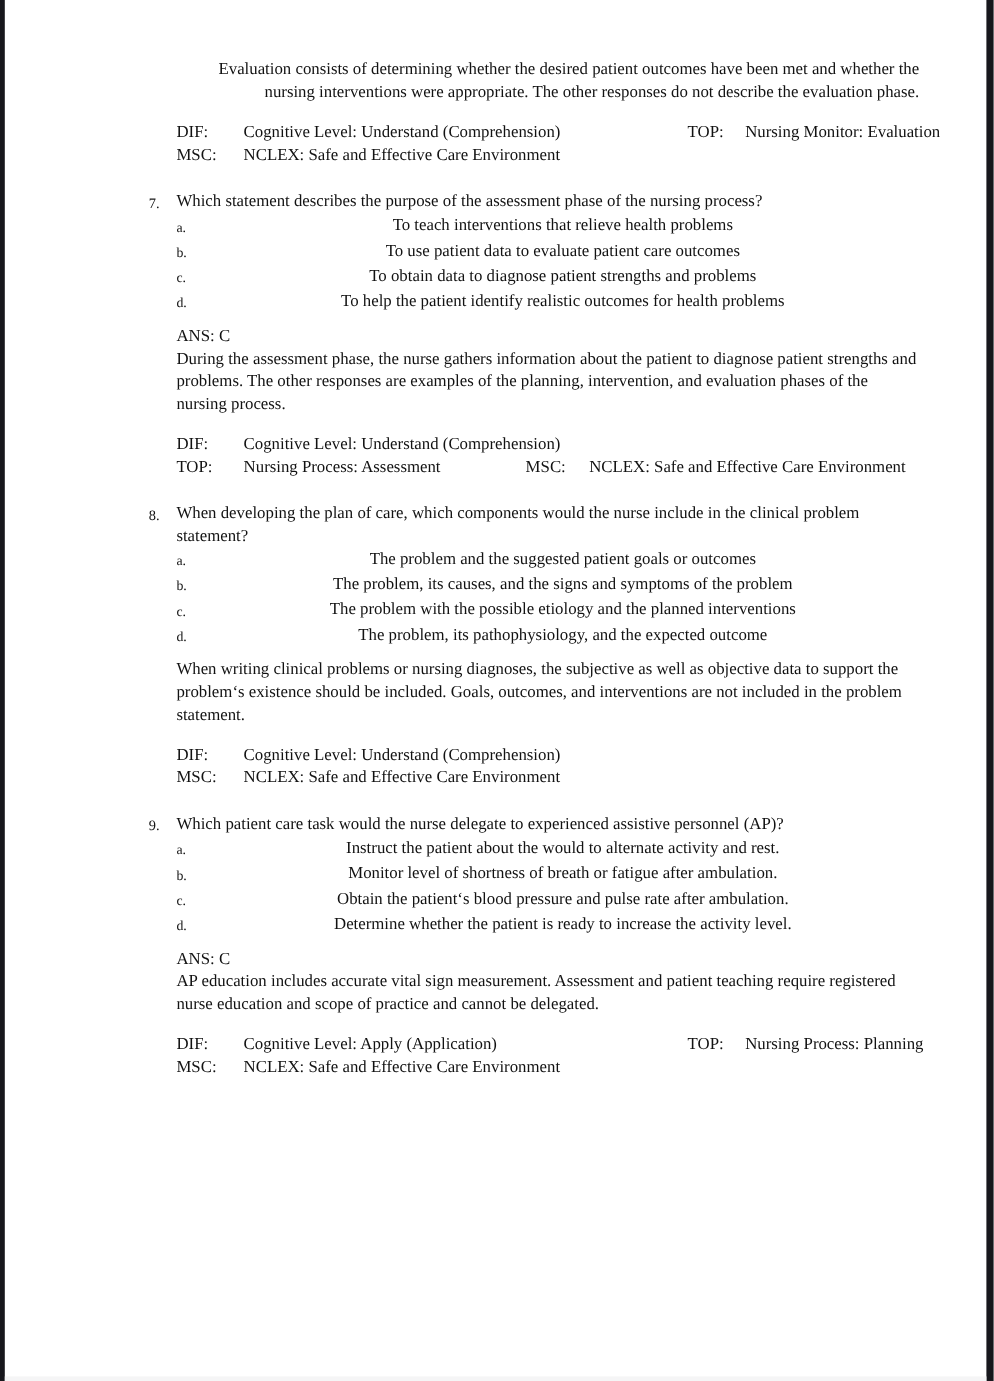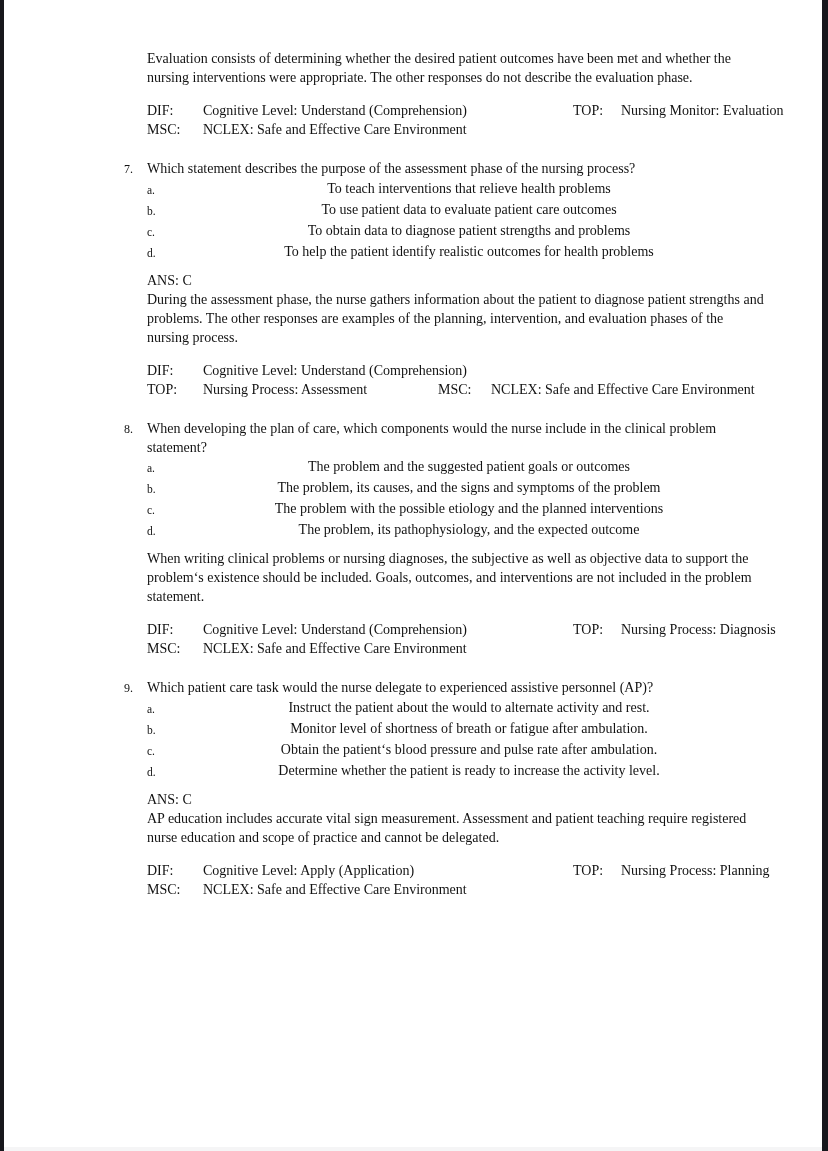--- a/index.html
+++ b/index.html
@@ -17,21 +17,21 @@
   .edge-right { position: absolute; right: 0; top: 0; width: 6px; height: 1151px; background: #17171c; }
   .bottom-band { position: absolute; left: 4px; right: 6px; bottom: 0; height: 4px; background: #f5f5f6; }
 
   .content {
     position: absolute;
     left: 124px;
     top: 49px;
     width: 642px;
   }
 
-  .rationale { margin-left: 23px; }
+  .rationale { margin-left: 23px; text-align: right; }
 
   .meta-block { margin-top: 14px; margin-left: 23px; }
   .meta-line { position: relative; white-space: nowrap; }
   .meta-label { display: inline-block; width: 56px; }
   .meta-pair-right { position: absolute; left: 426px; top: 0; white-space: nowrap; }
   .meta-pair-right .meta-label { width: 48px; }
   .meta-pair-mid { position: absolute; left: 291px; top: 0; white-space: nowrap; }
   .meta-pair-mid .meta-label { width: 53px; }
 
   .question { margin-top: 20px; }
@@ -130,23 +130,20 @@
         <span class="opt-letter">d.</span>
         <span class="opt-text">The problem, its pathophysiology, and the expected outcome</span>
       </div>
     </div>
     <div class="answer-block">
       <div>When writing clinical problems or nursing diagnoses, the subjective as well as objective data to support the problem‘s existence should be included. Goals, outcomes, and interventions are not included in the problem statement.</div>
     </div>
     <div class="meta-block">
       <div class="meta-line">
         <span class="meta-label">DIF:</span><span>Cognitive Level: Understand (Comprehension)</span>
-        <span class="meta-pair-right">
-          <span class="meta-label">TOP:</span><span>Nursing Process: Diagnosis</span>
-        </span>
       </div>
       <div class="meta-line">
         <span class="meta-label">MSC:</span><span>NCLEX: Safe and Effective Care Environment</span>
       </div>
     </div>
   </div>
 
   <div class="question">
     <div class="q-head">
       <span class="q-num">9.</span>

